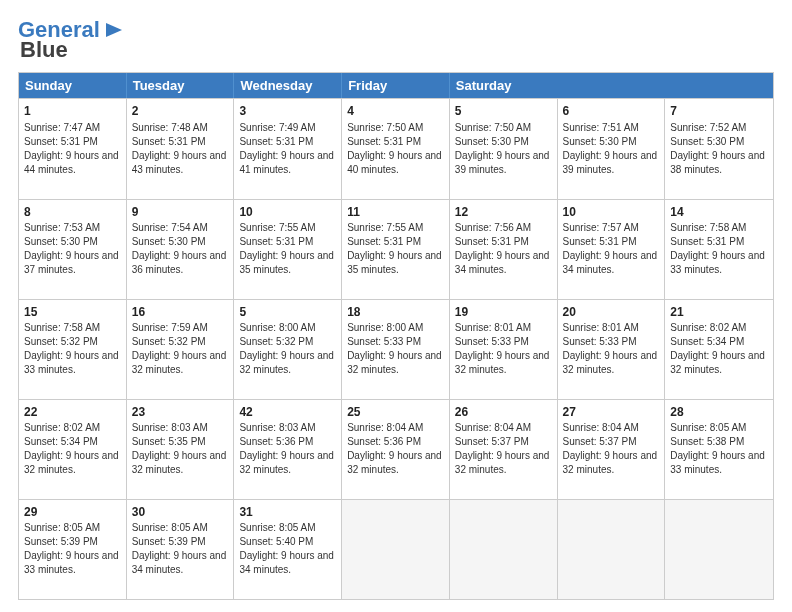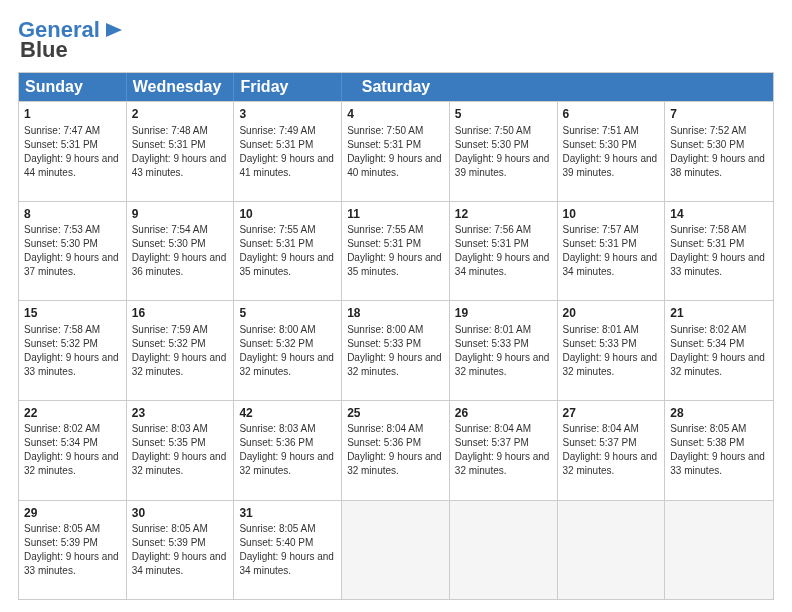--- a/index.html
+++ b/index.html
@@ -58,26 +58,26 @@
       border: 1px solid #ccc;
     }
     .cal-header {
       display: grid;
       grid-template-columns: repeat(7, 1fr);
       background: #3a7abf;
     }
     .cal-header-cell {
       color: #fff;
       font-weight: bold;
-      font-size: 16px;
+      font-size: 13px;
       padding: 5px 6px;
       text-align: left;
       border-right: 1px solid #5090cf;
     }
-    .cal-header-cell:last-child { border-right: none; text-align: center; }
+    .cal-header-cell:last-child { border-right: none; }
     .cal-body {
       flex: 1;
       display: flex;
       flex-direction: column;
     }
     .cal-row {
       display: grid;
       grid-template-columns: repeat(7, 1fr);
       flex: 1;
       border-top: 1px solid #ccc;
@@ -126,20 +126,21 @@
     </div>
     <div class="title-block">
       <div class="month-title"></div>
       <div class="subtitle"></div>
     </div>
   </div>
 
   <div class="calendar">
     <div class="cal-header">
     <div class="cal-header-cell">Sunday</div>
+        <div class="cal-header-cell">Tuesday</div>
         <div class="cal-header-cell">Wednesday</div>
         <div class="cal-header-cell">Friday</div>
         <div class="cal-header-cell">Saturday</div>
       </div>
     <div class="cal-body">
     <div class="cal-row">
           <div class="cal-cell">
           <span class="day-num">1</span>
           <span class="info">Sunrise: 7:47 AM<br>Sunset: 5:31 PM<br>Daylight: 9 hours and 44 minutes.</span>
         </div>

